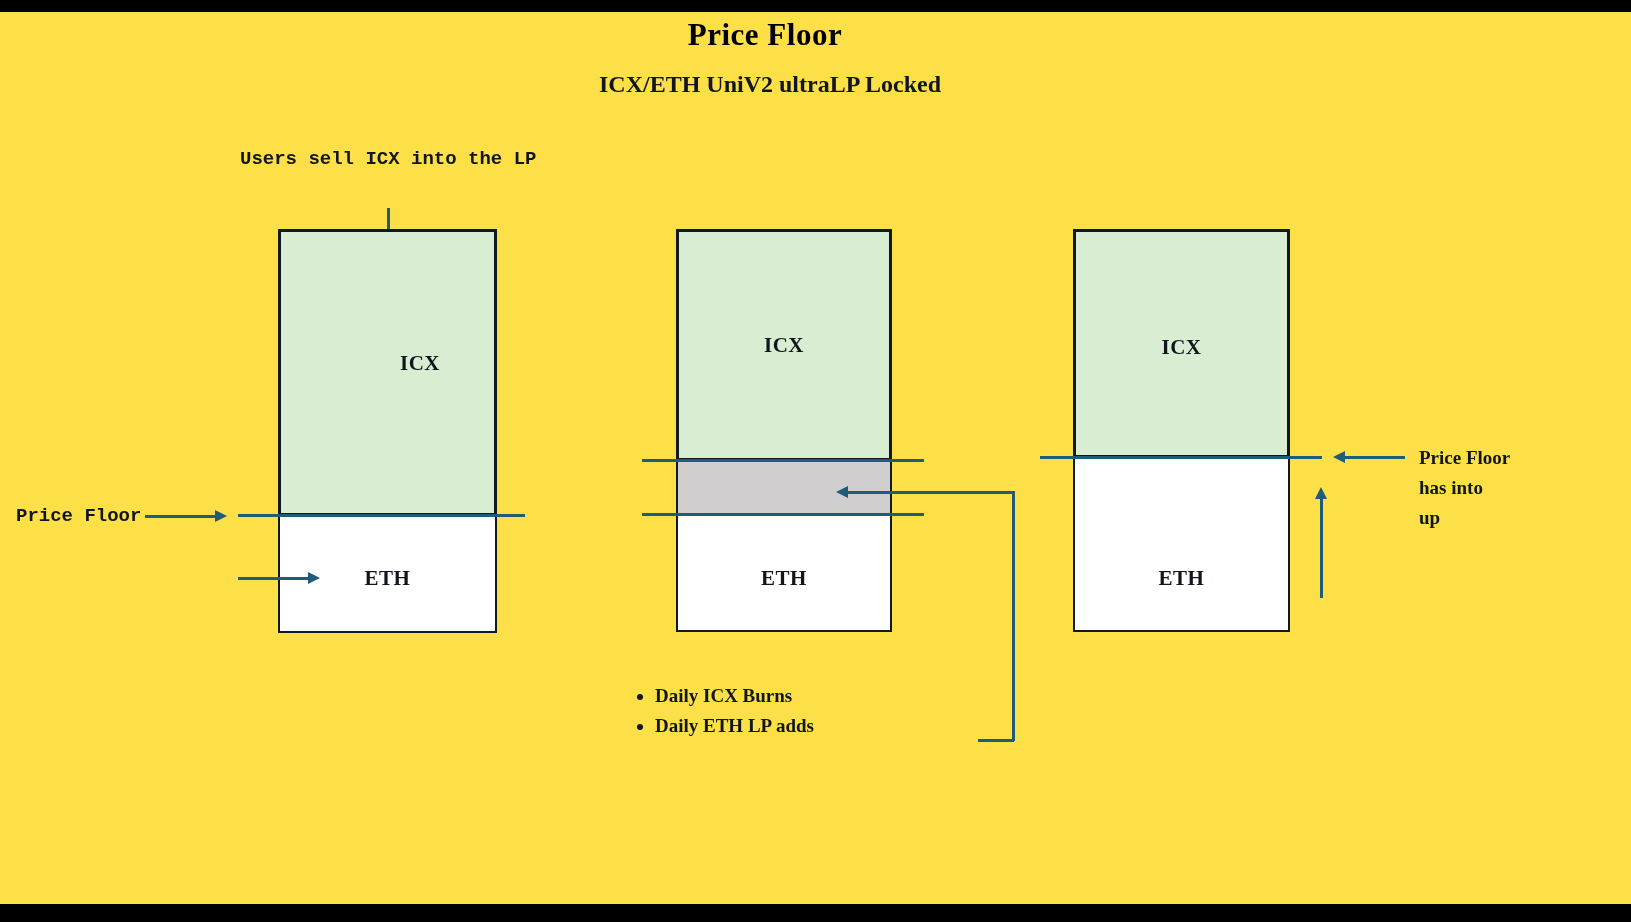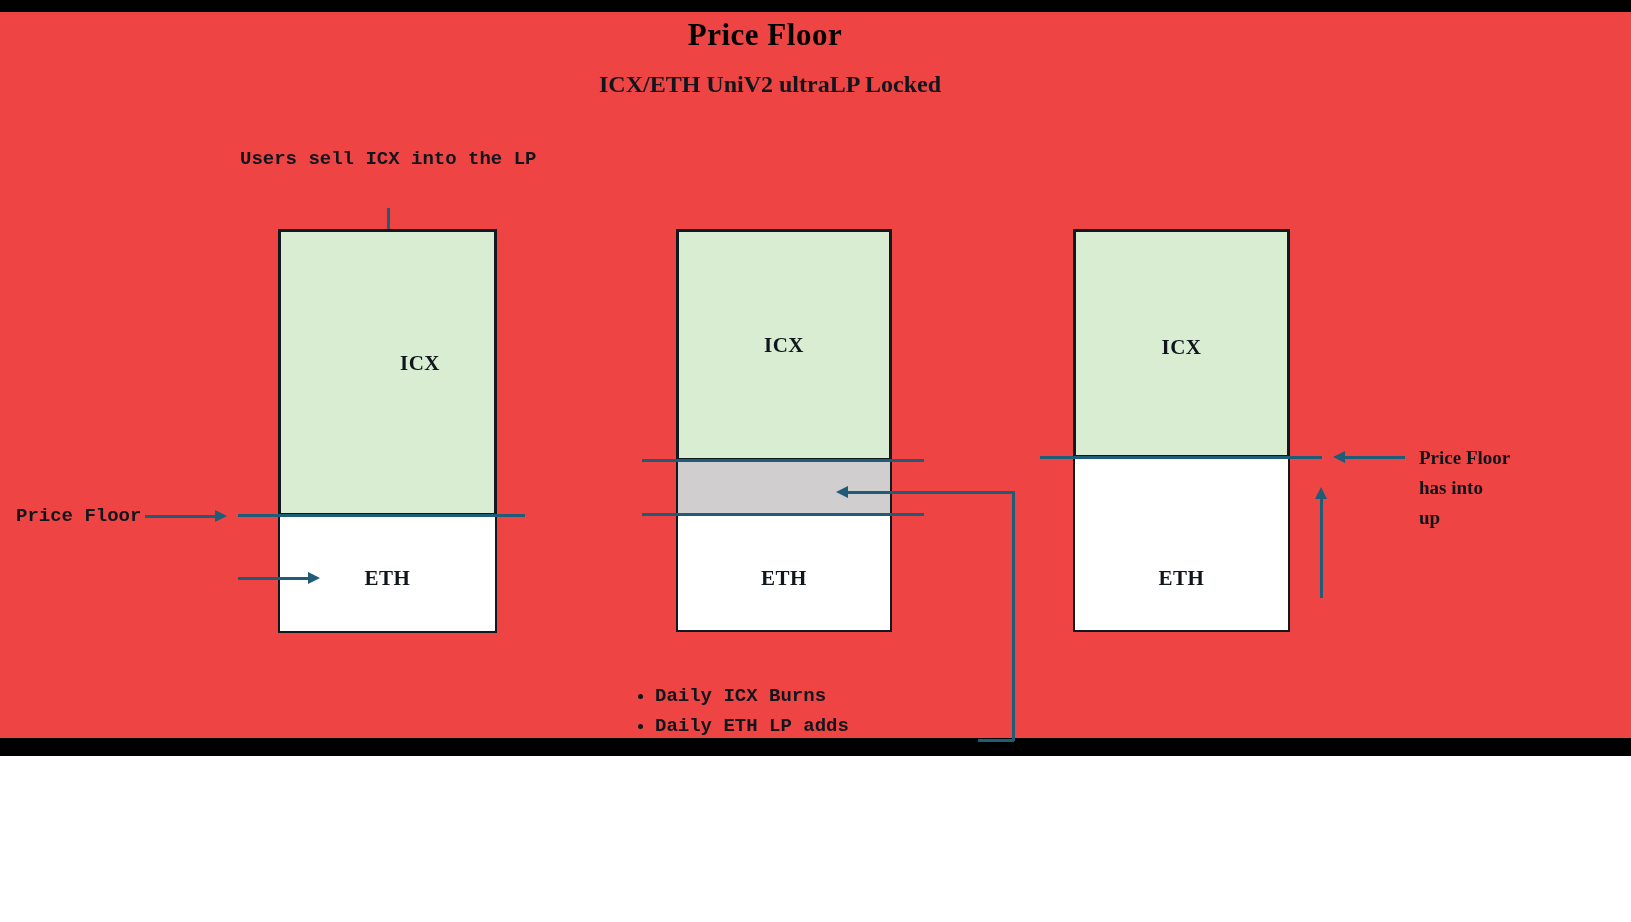--- a/index.html
+++ b/index.html
@@ -4,21 +4,21 @@
 <style>
   :root{
     --icx-fill:#d8edd2;
     --band-fill:#d0cece;
     --line:#1e5c78;
     --border:#101820;
     --text:#10161c;
   }
   html,body{margin:0;padding:0;background:#ffffff;}
   .canvas{
-    position:relative;width:1631px;height:756px;background:#ef4444;overflow:hidden;
+    position:relative;width:1631px;height:922px;background:#fde047;overflow:hidden;
     font-family:"Liberation Serif", serif;font-weight:bold;color:var(--text);
   }
   .bar{position:absolute;left:0;width:1631px;background:#000000;}
   .bar-top{top:0;height:12px;}
   .bar-bottom{bottom:0;height:18px;}
   .title{position:absolute;left:0;top:17px;width:1530px;text-align:center;font-size:31px;color:#000000;letter-spacing:.5px;}
   .subtitle{position:absolute;left:0;top:71px;width:1540px;text-align:center;font-size:24px;}
   .label{position:absolute;font-size:19px;white-space:nowrap;font-family:Liberation Mono, monospace;}
   .box-label{position:absolute;font-size:21px;text-align:center;letter-spacing:.5px;}
   .rect{position:absolute;box-sizing:border-box;}
@@ -26,21 +26,21 @@
   .eth{background:#ffffff;border:2px solid var(--border);border-top:none;}
   .band{background:var(--band-fill);border-left:2px solid var(--border);border-right:2px solid var(--border);}
   .hline{position:absolute;height:3px;background:var(--line);}
   .shaft-h{position:absolute;height:2.5px;background:var(--line);}
   .shaft-v{position:absolute;width:2.5px;background:var(--line);}
   .head{position:absolute;width:0;height:0;}
   .head-right{border-top:6.5px solid transparent;border-bottom:6.5px solid transparent;border-left:12px solid var(--line);}
   .head-left{border-top:6.5px solid transparent;border-bottom:6.5px solid transparent;border-right:12px solid var(--line);}
   .head-down{border-left:6.5px solid transparent;border-right:6.5px solid transparent;border-top:12px solid var(--line);}
   .head-up{border-left:6.5px solid transparent;border-right:6.5px solid transparent;border-bottom:12px solid var(--line);}
-  .bullets{position:absolute;left:633px;top:681px;margin:0;padding-left:22px;font-size:19px;line-height:30px;list-style:disc;font-family:Liberation Mono, monospace;}
+  .bullets{position:absolute;left:633px;top:681px;margin:0;padding-left:22px;font-size:19px;line-height:30px;list-style:disc;}
   .moved-text{position:absolute;left:1419px;top:443px;font-size:19px;line-height:30px;}
 </style>
 </head>
 <body>
 
 <div class="canvas">
 
   <div class="bar bar-top"></div>
   <div class="bar bar-bottom"></div>
 

